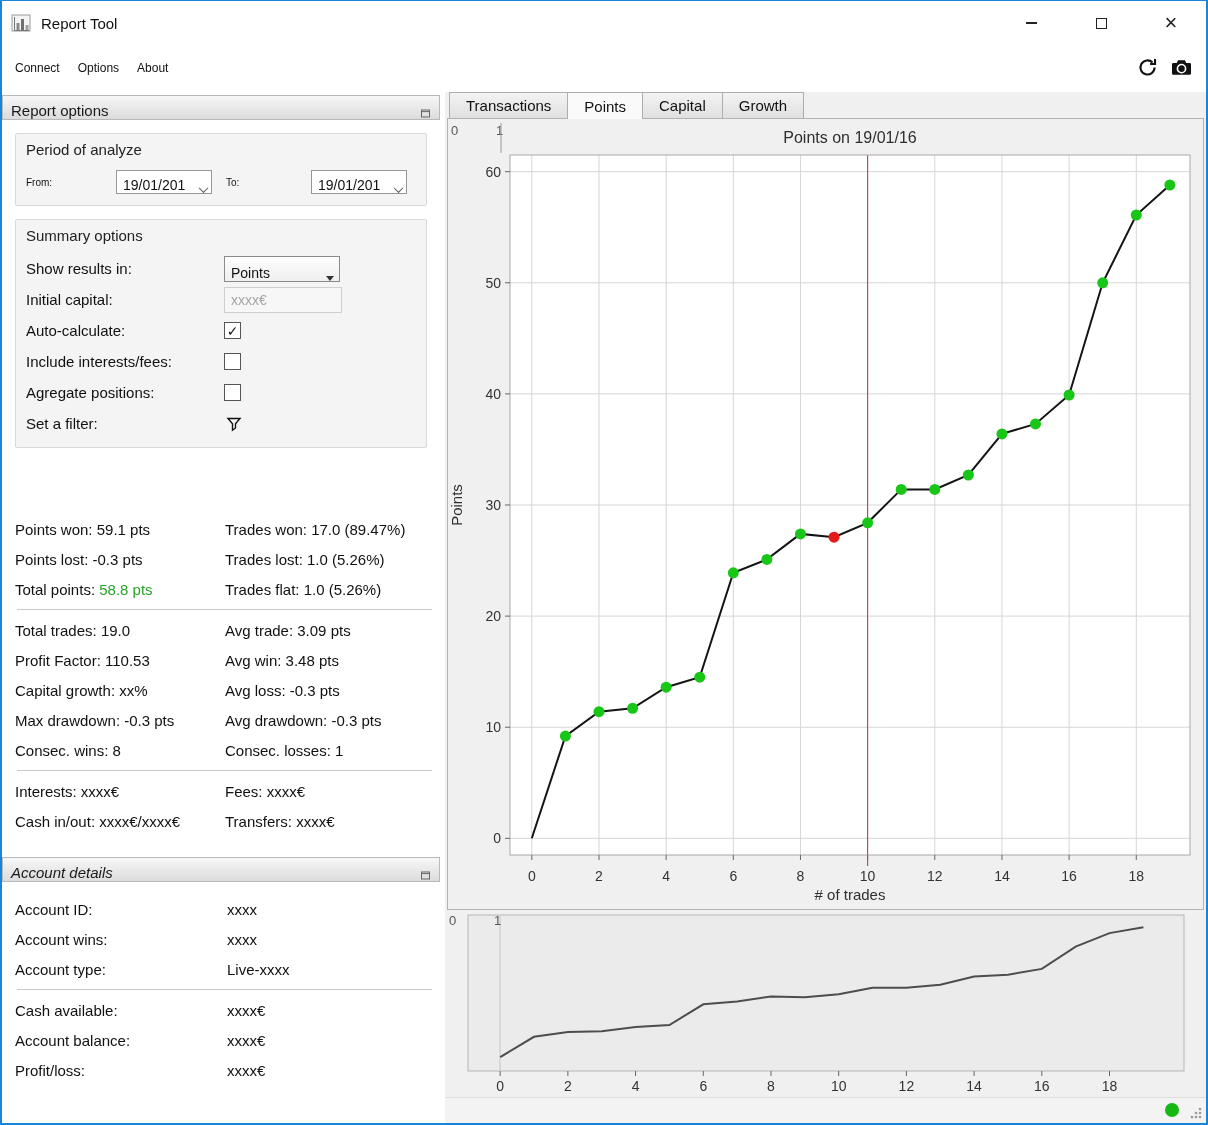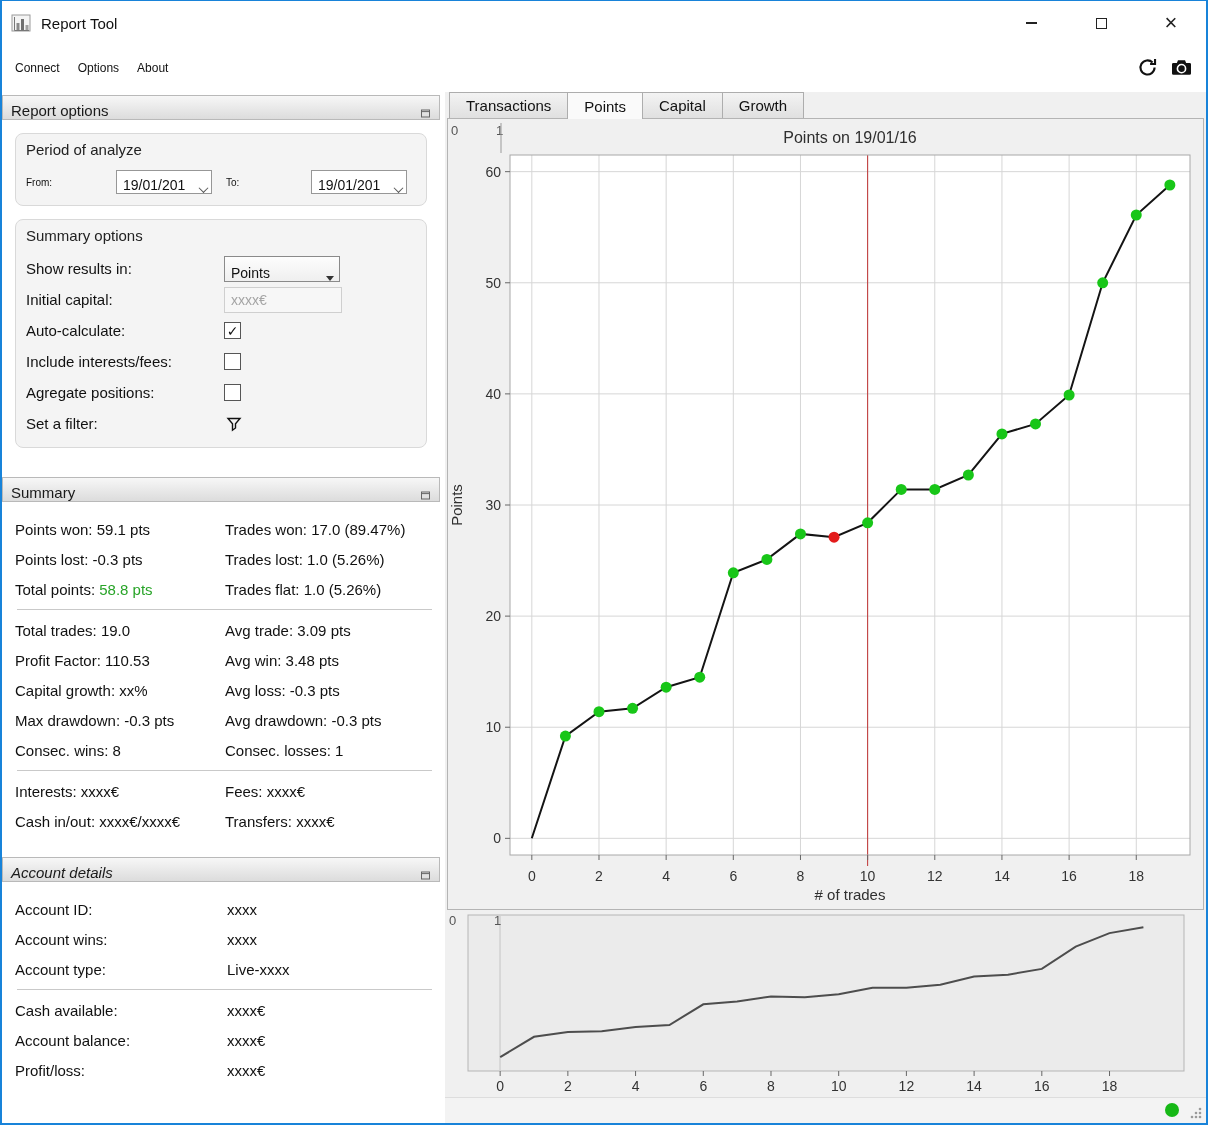--- a/index.html
+++ b/index.html
@@ -23,21 +23,21 @@
   .menu-icons{margin-left:auto;display:flex;gap:12px;align-items:center;}
   .icon-btn{width:22px;height:22px;display:inline-flex;align-items:center;justify-content:center;cursor:pointer;}
   
   .left-panel{position:absolute;left:2px;top:93px;width:438px;height:1030px;background:#fff;font-size:15px;color:#111;}
   .section-header{position:absolute;left:0;width:438px;height:25px;background:linear-gradient(#f7f7f7,#dcdcdc);border:1px solid #b9b9b9;display:flex;align-items:flex-end;padding:0 8px;font-size:15px;color:#1a1a1a;}
   .float-icon{margin-left:auto;display:inline-flex;cursor:pointer;}
   #ro-header{top:2px;}
   #sum-header{top:384px;}
   #acc-header{top:764px;font-style:italic;}
   #ro-body{position:absolute;top:27px;left:0;width:438px;}
-  .groupbox{margin:13px 13px 0;background:#f4f4f4;border:1px solid #d9d9d9;border-radius:8px;padding:7px 10px 8px;}
+  .groupbox{margin:13px 13px 0;background:#f4f4f4;border:1px solid #d9d9d9;border-radius:2px;padding:7px 10px 8px;}
   .group-title{font-size:15px;color:#222;margin-bottom:9px;}
   .period-row{display:flex;align-items:center;height:30px;}
   .lbl{font-size:10px;color:#111;}
   .from-lbl{width:90px;}
   .to-lbl{margin-left:14px;width:85px;}
   .combo{display:flex;align-items:flex-end;background:#fff;border:1px solid #979797;height:24px;font-size:14px;padding-left:6px;cursor:default;}
   .combo.date{width:96px;}
   .combo .val{flex:1;overflow:hidden;white-space:nowrap;}
   .chev{width:16px;display:flex;align-items:center;justify-content:center;flex:none;}
   .chev::before{content:"";width:6px;height:6px;border-right:1.5px solid #555;border-bottom:1.5px solid #555;transform:rotate(45deg) translate(-1px,-1px);}
@@ -186,29 +186,20 @@
           <span class="opt-lbl">Set a filter:</span>
           <span class="filter-btn">
             <svg viewBox="0 0 16 16" width="16" height="16">
               <path d="M2 2.5 h12 L9.5 7.8 V12 l-3 2.2 V7.8 Z" fill="none" stroke="#111" stroke-width="1.4"></path>
             </svg>
           </span>
         </div>
       </div>
     </div>
 
-    <div class="section-header" id="sum-header">
-      <span>Summary</span>
-      <span class="float-icon">
-        <svg viewBox="0 0 11 11" width="11" height="11">
-            <rect x="1.5" y="2" width="8" height="7" fill="none" stroke="#666"></rect>
-            <line x1="1.5" y1="3.6" x2="9.5" y2="3.6" stroke="#666"></line>
-          </svg>
-      </span>
-    </div>
     <div id="sum-body">
         <div class="sum-row">
           <span>Points won: 59.1 pts</span>
           <span>Trades won: 17.0 (89.47%)</span>
         </div>
         <div class="sum-row">
           <span>Points lost: -0.3 pts</span>
           <span>Trades lost: 1.0 (5.26%)</span>
         </div>
         <div class="sum-row">

